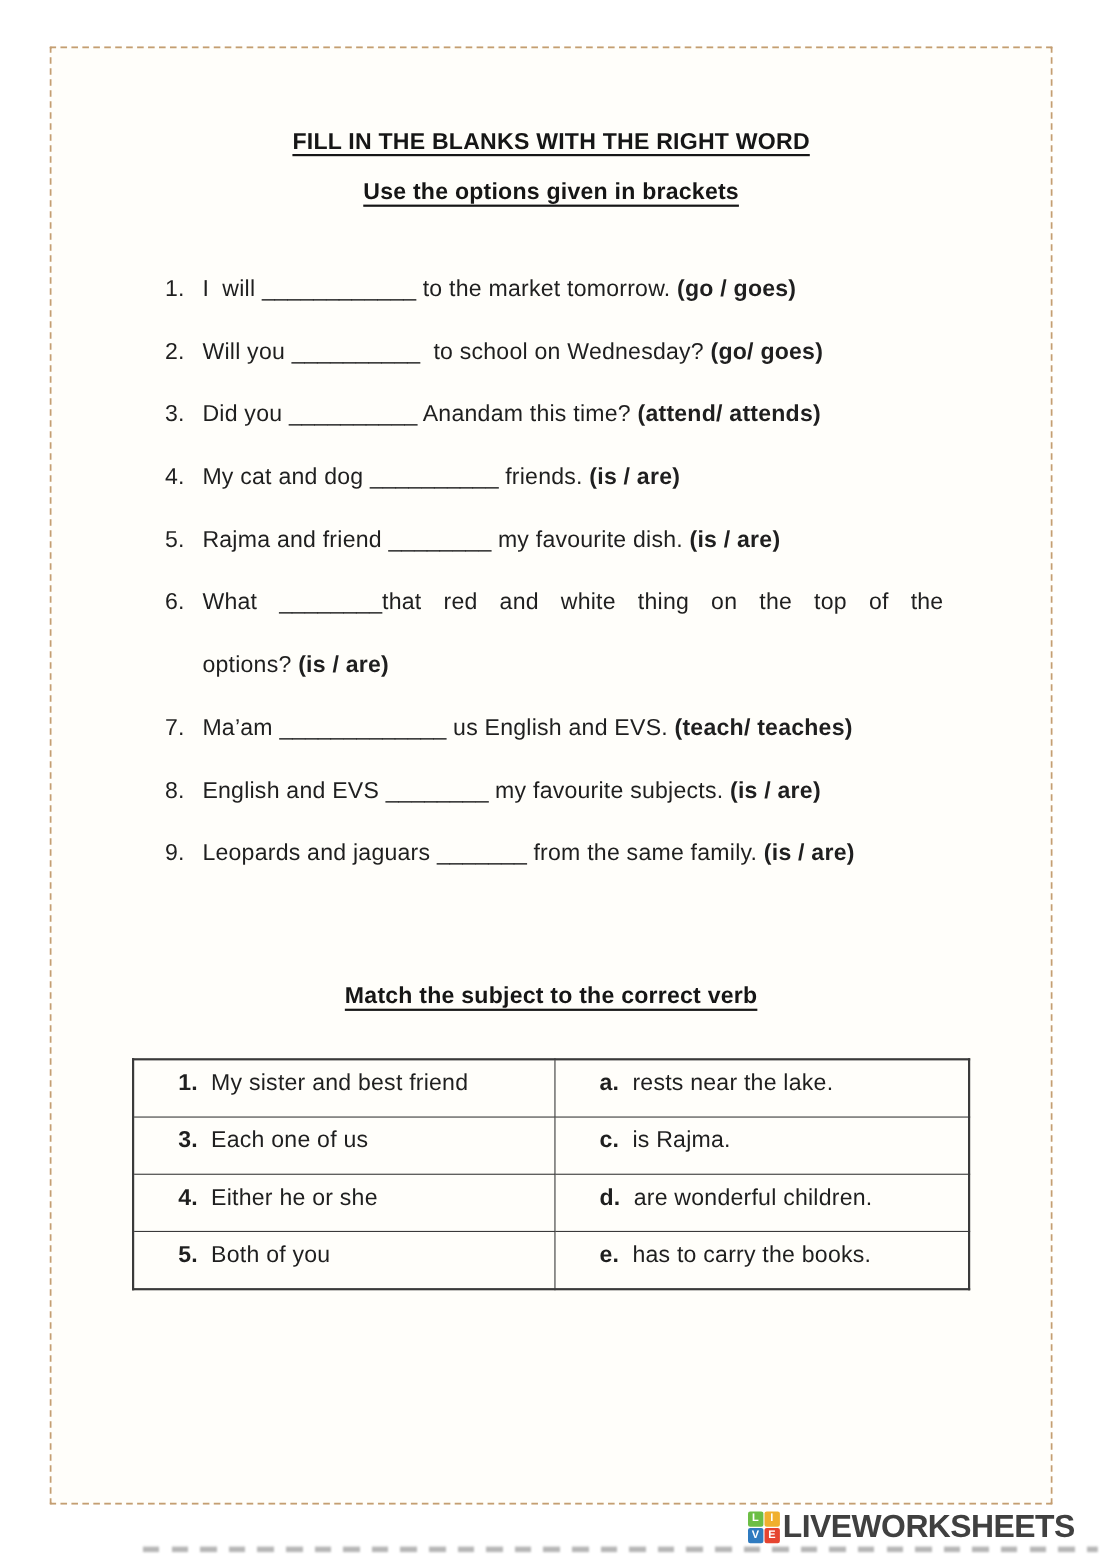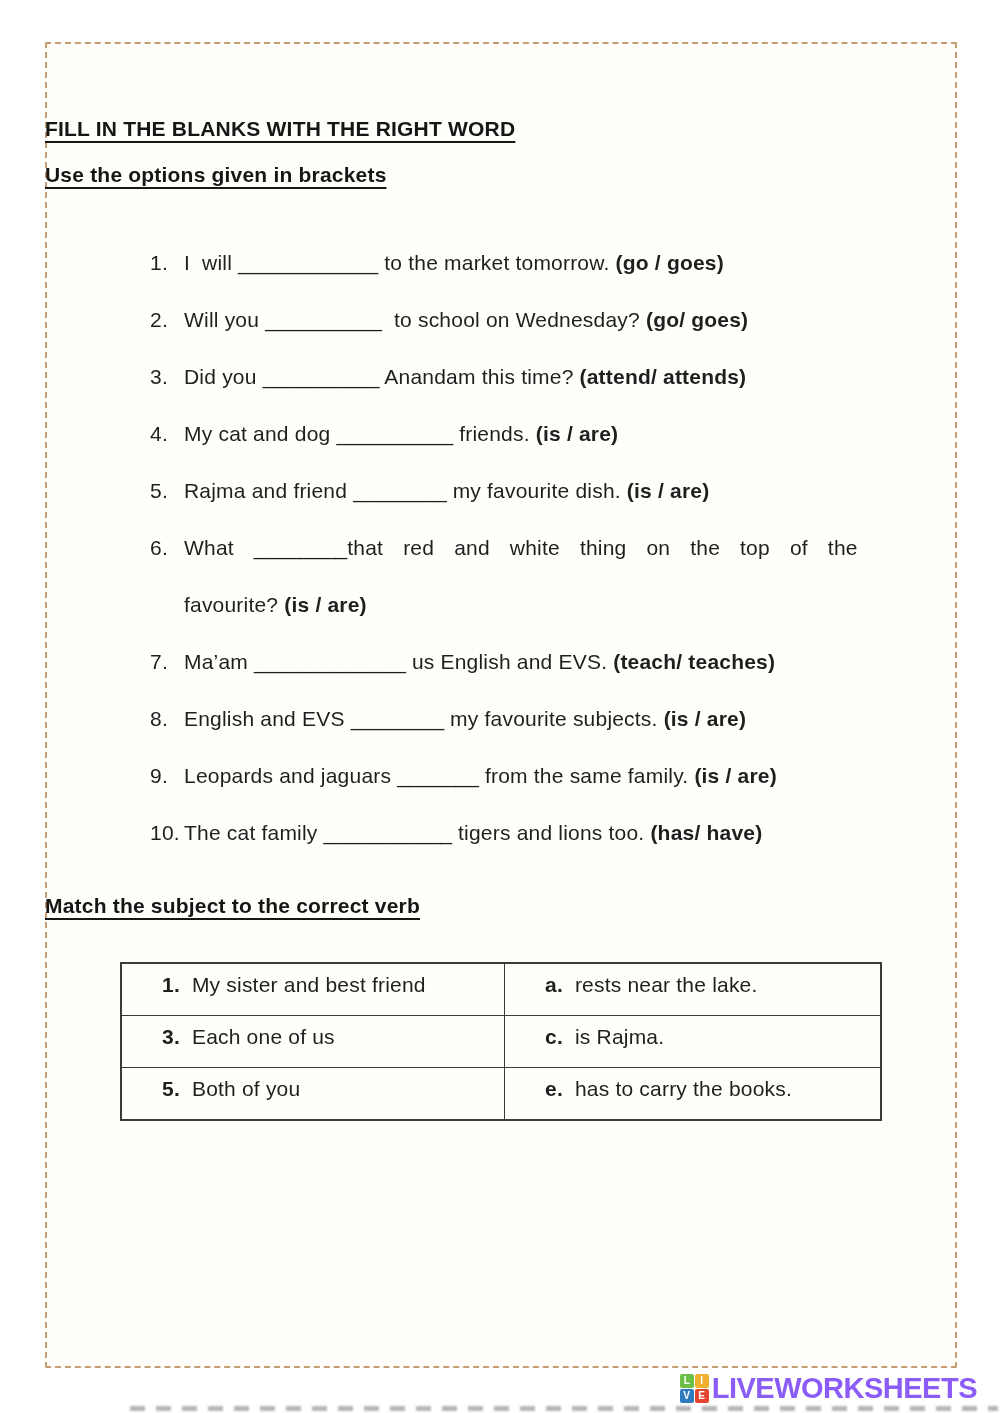--- a/index.html
+++ b/index.html
@@ -5,21 +5,21 @@
   html,body{margin:0;padding:0;}
   body{
     width:1000px;height:1413px;position:relative;background:#ffffff;
     font-family:"Liberation Sans", sans-serif;color:#1f1f1f;overflow:hidden;
   }
   .sheet-border{
     position:absolute;left:45px;top:42px;width:908px;height:1322px;
     border:2px dashed #c49e72;background:#fffefa;border-radius:1px;
   }
   .doc-title,.doc-subtitle,.section-title{
-    position:absolute;left:45px;width:912px;text-align:left;
+    position:absolute;left:45px;width:912px;text-align:center;
     font-weight:bold;font-size:21px;letter-spacing:.2px;color:#161616;
   }
   .doc-title{top:117px;}
   .doc-subtitle{top:163px;}
   .section-title{top:894px;}
   .underlined{
     text-decoration:underline;text-decoration-thickness:2px;text-underline-offset:5px;
   }
   .items{
     position:absolute;left:150px;top:234px;width:736px;
@@ -91,64 +91,64 @@
     <div class="item">
       <span class="num">4.</span>
       <div class="itext"><span>My cat and dog </span><span class="blank">__________</span><span> friends. </span><span class="opt">(is / are)</span></div>
     </div>
     <div class="item">
       <span class="num">5.</span>
       <div class="itext"><span>Rajma and friend </span><span class="blank">________</span><span> my favourite dish. </span><span class="opt">(is / are)</span></div>
     </div>
     <div class="item">
       <span class="num">6.</span>
-      <div class="itext"><span class="spread">What </span><span class="blank spread">________</span><span class="spread">that red and white thing on the top of the</span><br><span>favourite? </span><span class="opt">(is / are)</span></div>
+      <div class="itext"><span class="spread">What </span><span class="blank spread">________</span><span class="spread">that red and white thing on the top of the</span><br><span>options? </span><span class="opt">(is / are)</span></div>
     </div>
     <div class="item">
       <span class="num">7.</span>
       <div class="itext"><span>Ma’am </span><span class="blank">_____________</span><span> us English and EVS. </span><span class="opt">(teach/ teaches)</span></div>
     </div>
     <div class="item">
       <span class="num">8.</span>
       <div class="itext"><span>English and EVS </span><span class="blank">________</span><span> my favourite subjects. </span><span class="opt">(is / are)</span></div>
     </div>
     <div class="item">
       <span class="num">9.</span>
       <div class="itext"><span>Leopards and jaguars </span><span class="blank">_______</span><span> from the same family. </span><span class="opt">(is / are)</span></div>
-    </div>
-    <div class="item">
-      <span class="num">10.</span>
-      <div class="itext"><span>The cat family </span><span class="blank">___________</span><span> tigers and lions too. </span><span class="opt">(has/ have)</span></div>
     </div>
   </div>
 
 <div class="section-title">
   <span class="underlined">Match the subject to the correct verb</span>
 </div>
 
 <table class="match-table">
   <tbody>
       <tr>
         <td class="left"><span class="cellnum">1.</span><span>My sister and best friend</span></td>
         <td class="right"><span class="cellnum">a.</span><span>rests near the lake.</span></td>
       </tr>
       <tr>
         <td class="left"><span class="cellnum">3.</span><span>Each one of us</span></td>
         <td class="right"><span class="cellnum">c.</span><span>is Rajma.</span></td>
       </tr>
       <tr>
+        <td class="left"><span class="cellnum">4.</span><span>Either he or she</span></td>
+        <td class="right"><span class="cellnum">d.</span><span>are wonderful children.</span></td>
+      </tr>
+      <tr>
         <td class="left"><span class="cellnum">5.</span><span>Both of you</span></td>
         <td class="right"><span class="cellnum">e.</span><span>has to carry the books.</span></td>
       </tr>
     </tbody>
 </table>
 
 <div class="footer">
   <div class="logo-grid">
       <div class="logo-sq" style="background: rgb(108, 190, 69);">L</div>
       <div class="logo-sq" style="background: rgb(240, 176, 46);">I</div>
       <div class="logo-sq" style="background: rgb(47, 123, 192);">V</div>
       <div class="logo-sq" style="background: rgb(229, 68, 48);">E</div>
     </div>
-  <div class="brand" style="color: #8b5cf6;">LIVEWORKSHEETS</div>
+  <div class="brand" style="color: #404040;">LIVEWORKSHEETS</div>
 </div>
 
 <div class="cutoff-strip"></div>
 
 </body></html>

